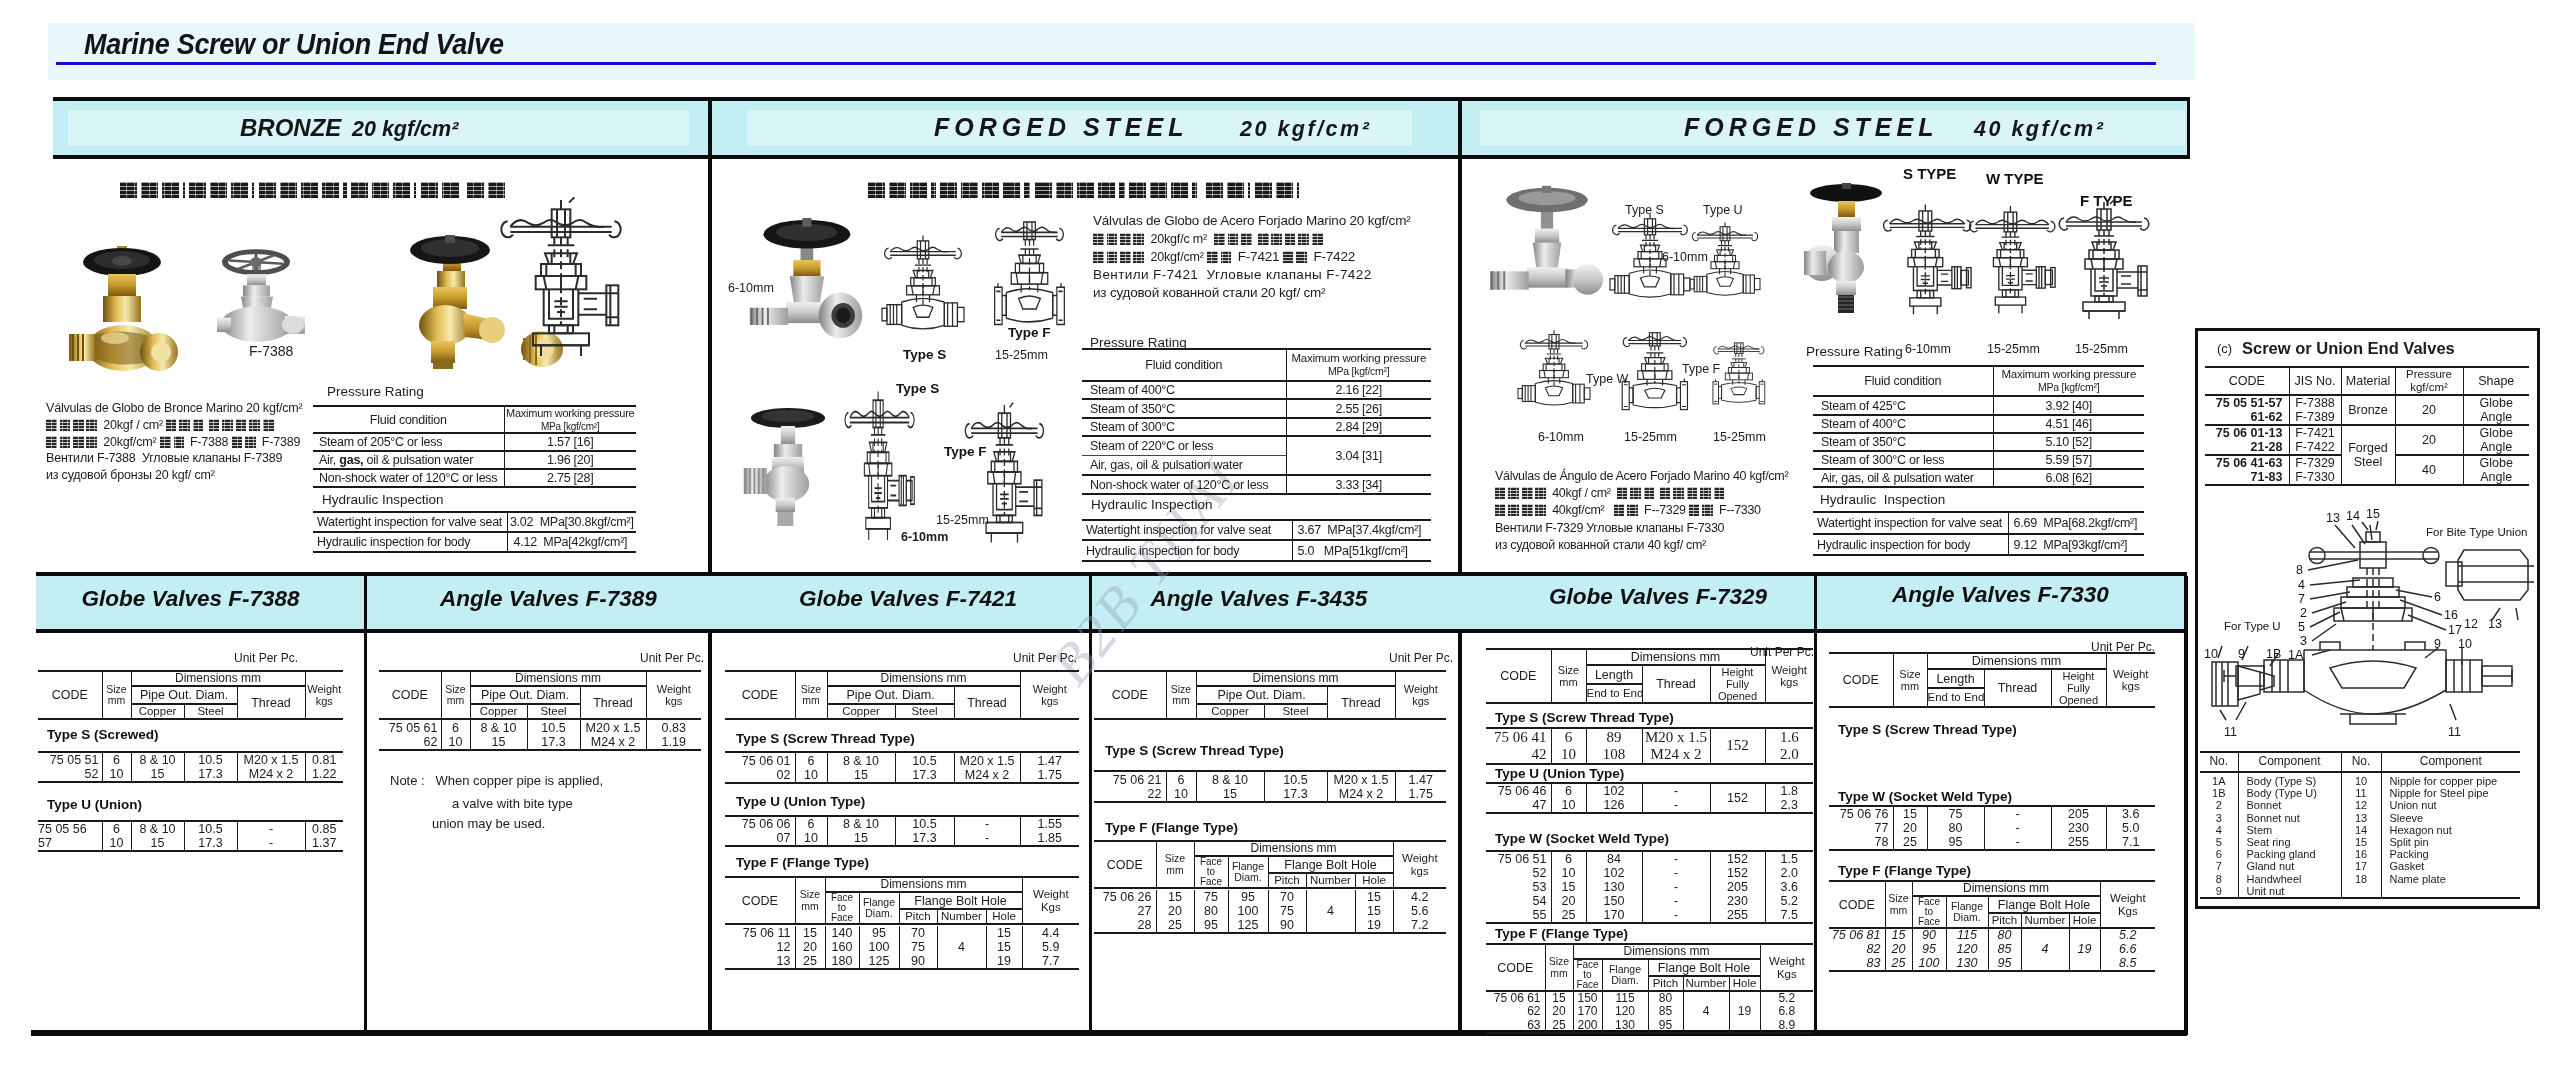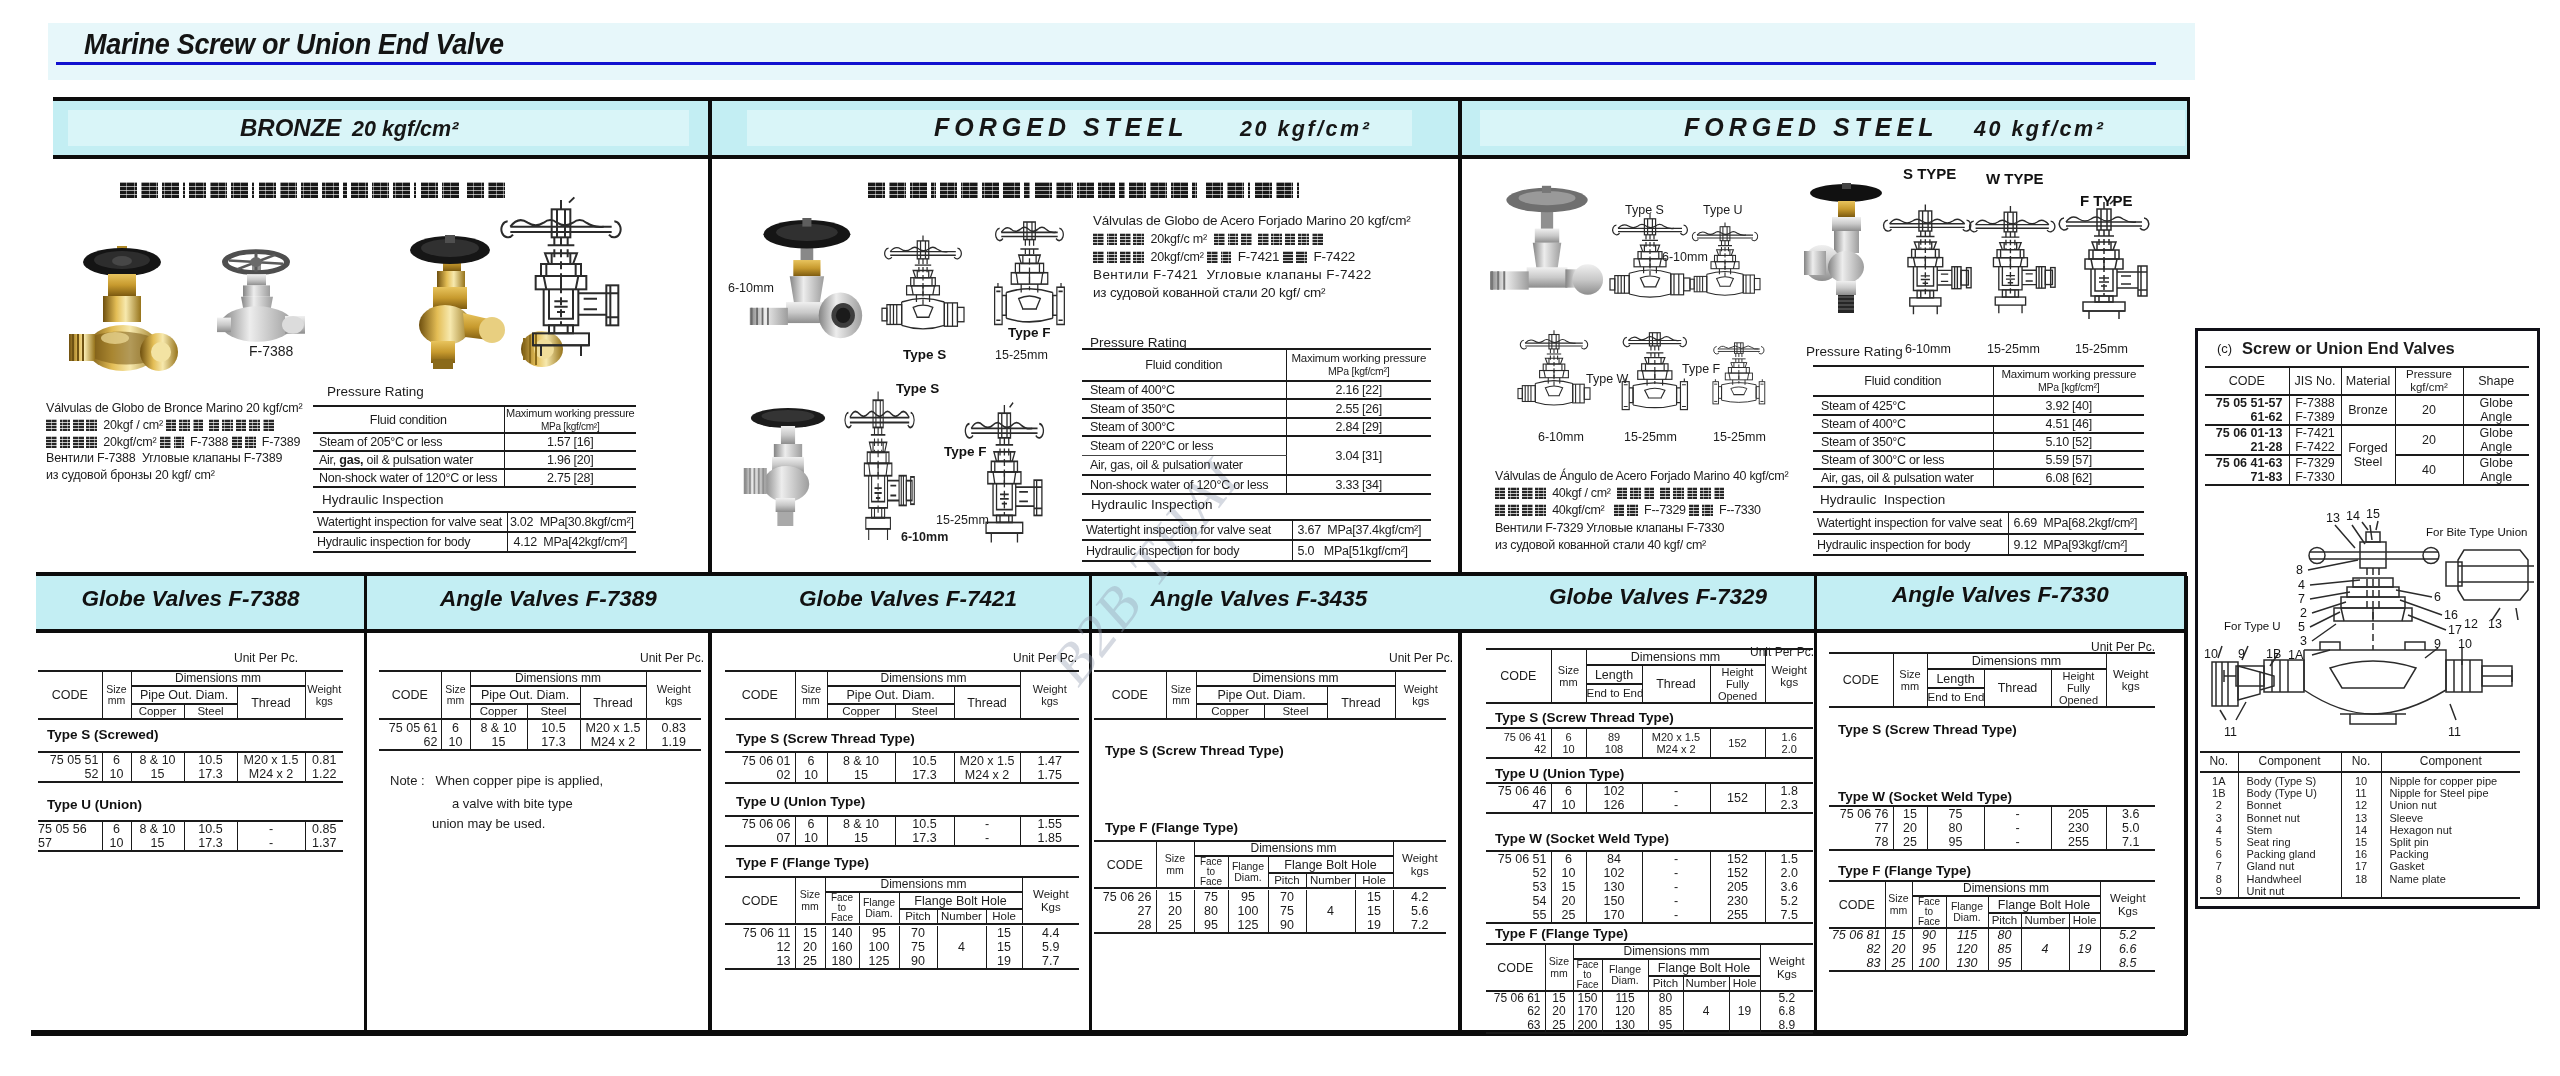--- a/index.html
+++ b/index.html
@@ -835,20 +835,40 @@
           <td colspan="2" class="bb br">Pipe Out. Diam.</td>
           <td rowspan="2" class="br">Thread</td>
         </tr>
  <tr style="height:12px">
           <td class="br" style="font-size:11.5px">Copper</td>
           <td class="br" style="font-size:11.5px">Steel</td>
         </tr>
 </tbody>
     </table>
 <div class="labb" style="left:1105px;top:743px;">Type S (Screw Thread Type)</div>
+<table class="t abs bt bb" style="left:1094px;top:770px;width:352px;font-size:12.5px;line-height:14.5px;">
+ <colgroup>
+        <col style="width:72px">
+        <col style="width:30px">
+        <col style="width:68px">
+        <col style="width:63px">
+        <col style="width:68px">
+        <col style="width:51px">
+      </colgroup>
+ <tbody>
+        <tr style="height:31px">
+          <td class="br b" style="text-align:right;padding-right:4px">75 06 21<br>22</td>
+          <td class="br">6<br>10</td>
+          <td class="br">8 &amp; 10<br>15</td>
+          <td class="br">10.5<br>17.3</td>
+          <td class="br">M20 x 1.5<br>M24 x 2</td>
+          <td>1.47<br>1.75</td>
+        </tr>
+</tbody>
+    </table>
 <div class="labb" style="left:1105px;top:820px;">Type F (Flange Type)</div>
 <table class="t abs bt bb" style="left:1094px;top:840px;width:352px;font-size:12.5px;">
  <colgroup>
         <col style="width:62px">
         <col style="width:38px">
         <col style="width:34px">
         <col style="width:40px">
         <col style="width:38px">
         <col style="width:49px">
         <col style="width:38px">
@@ -919,21 +939,21 @@
           <td class="bb br">Length</td>
           <td rowspan="2" class="br">Thread</td>
           <td rowspan="2" class="br" style="font-size:11px;line-height:1.1">Height<br>Fully<br>Opened</td>
         </tr>
  <tr style="height:19px">
           <td class="br" style="font-size:11.5px">End to End</td>
         </tr>
 </tbody>
     </table>
 <div class="labb" style="left:1495px;top:710px;">Type S (Screw Thread Type)</div>
-<table class="t abs bt bb" style="left:1486px;top:727px;width:327px;font-size:11px;line-height:14.5px;">
+<table class="t abs bt bb" style="left:1486px;top:727px;width:327px;font-size:15px;line-height:14.5px;font-family:Liberation Serif, serif;">
  <colgroup>
         <col style="width:65px">
         <col style="width:35px">
         <col style="width:56px">
         <col style="width:68px">
         <col style="width:55px">
         <col style="width:48px">
       </colgroup>
  <tbody>
         <tr style="height:30px">

